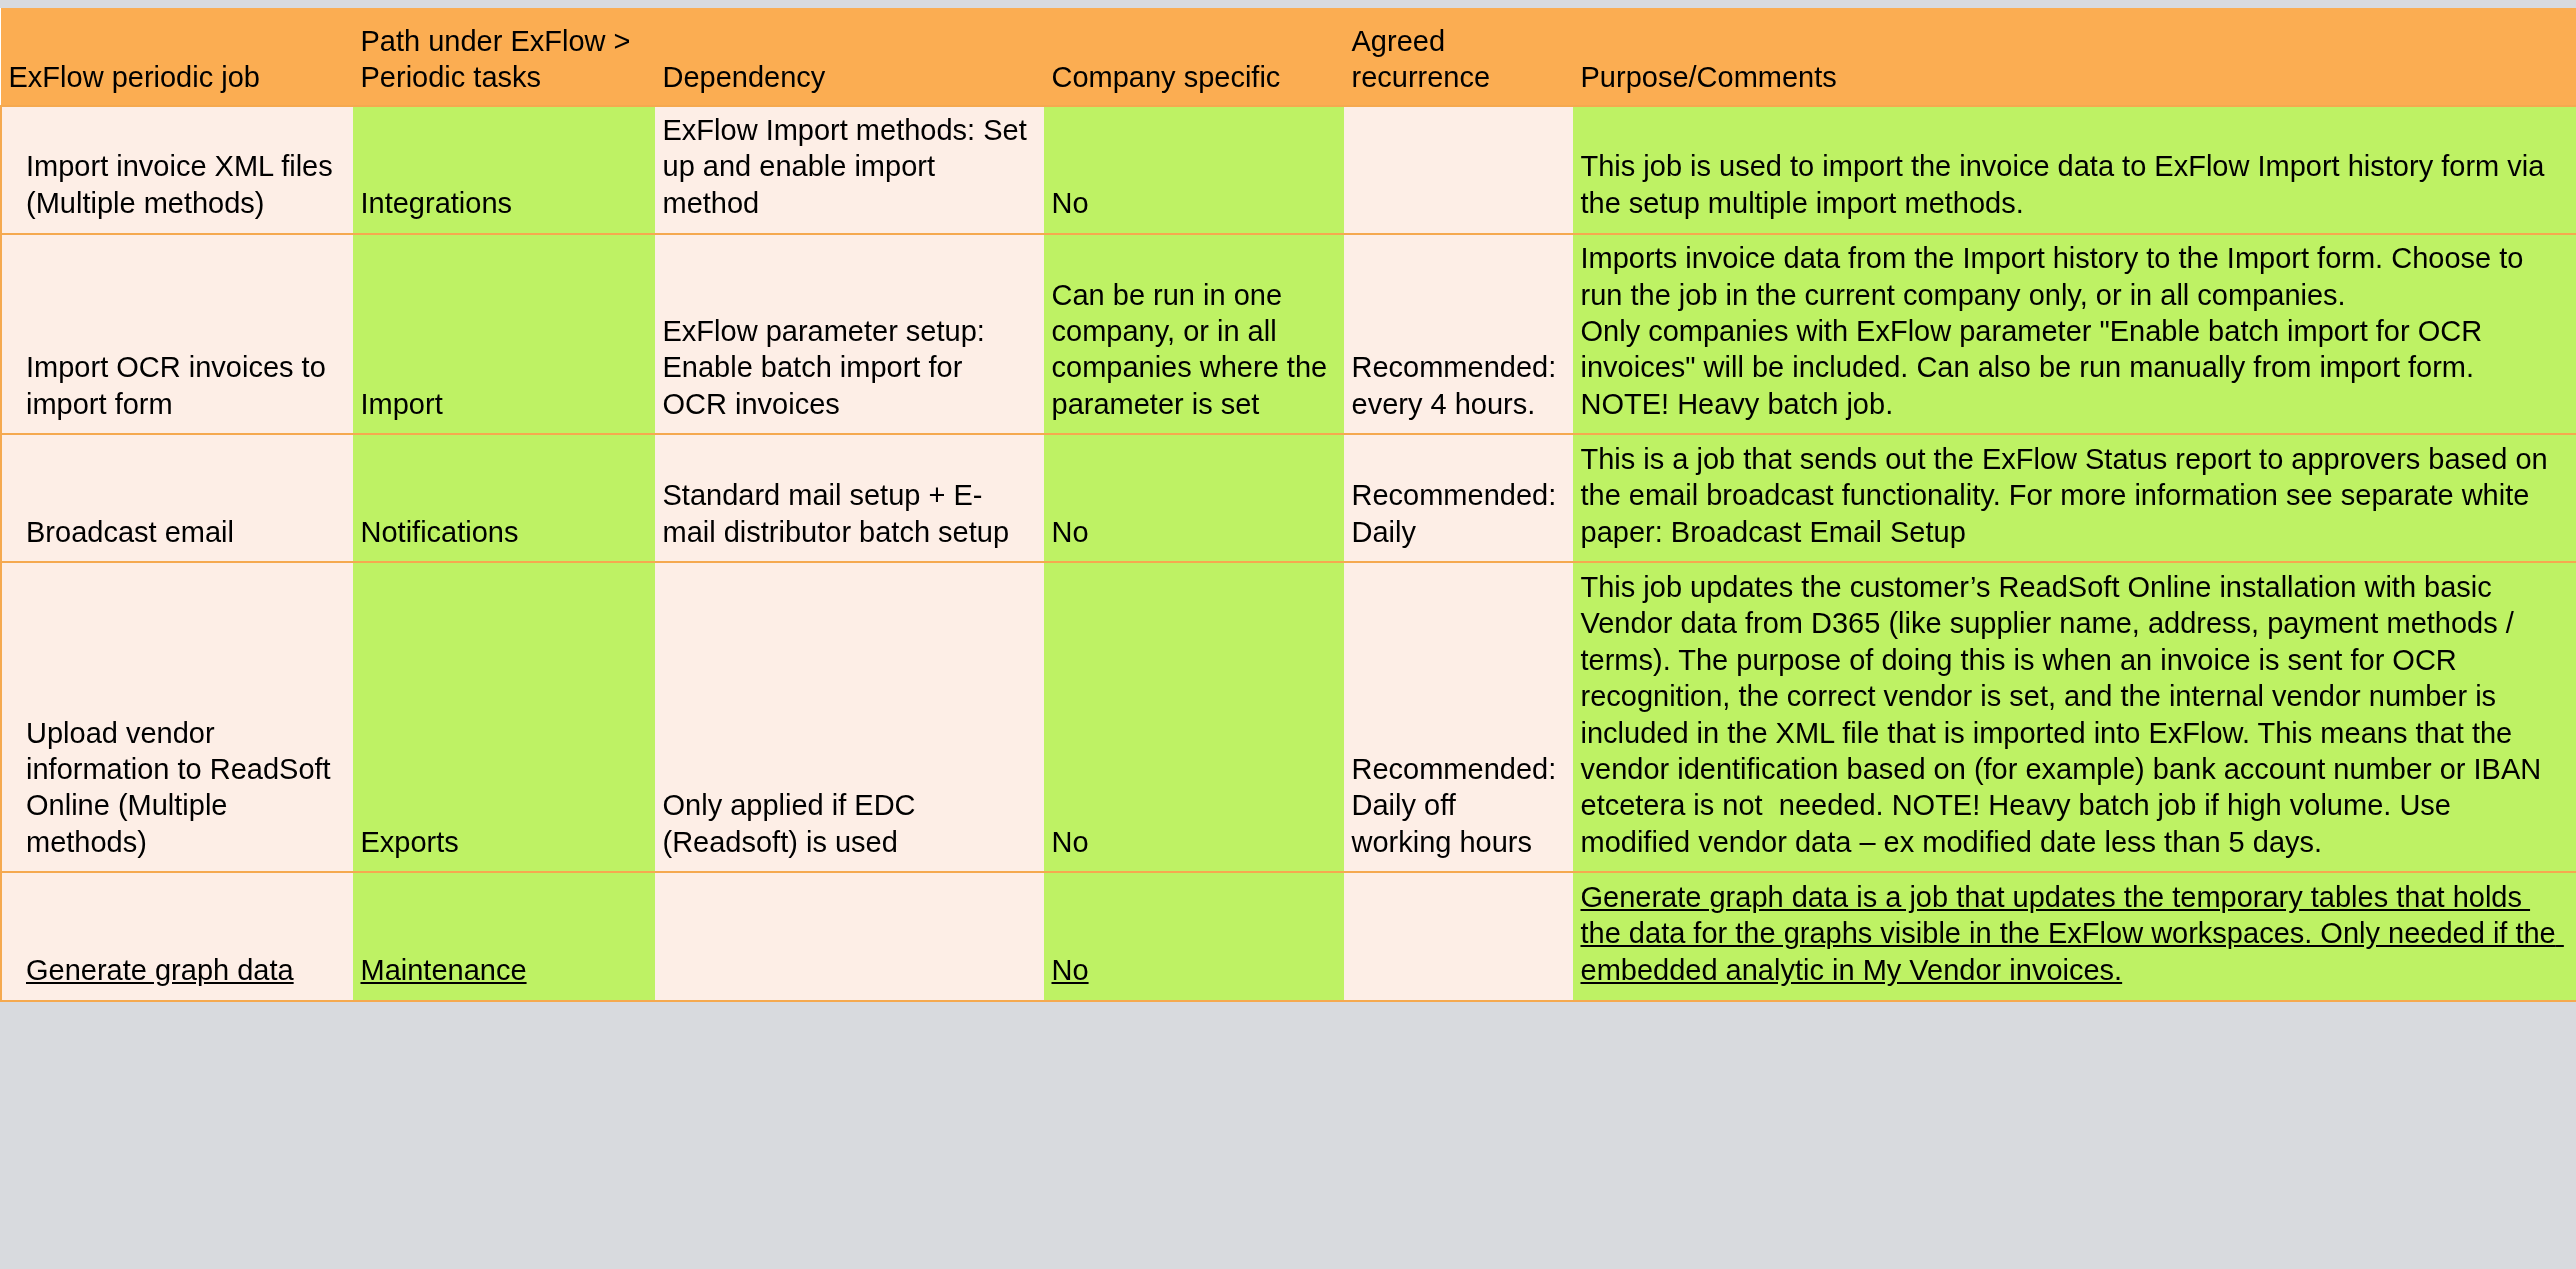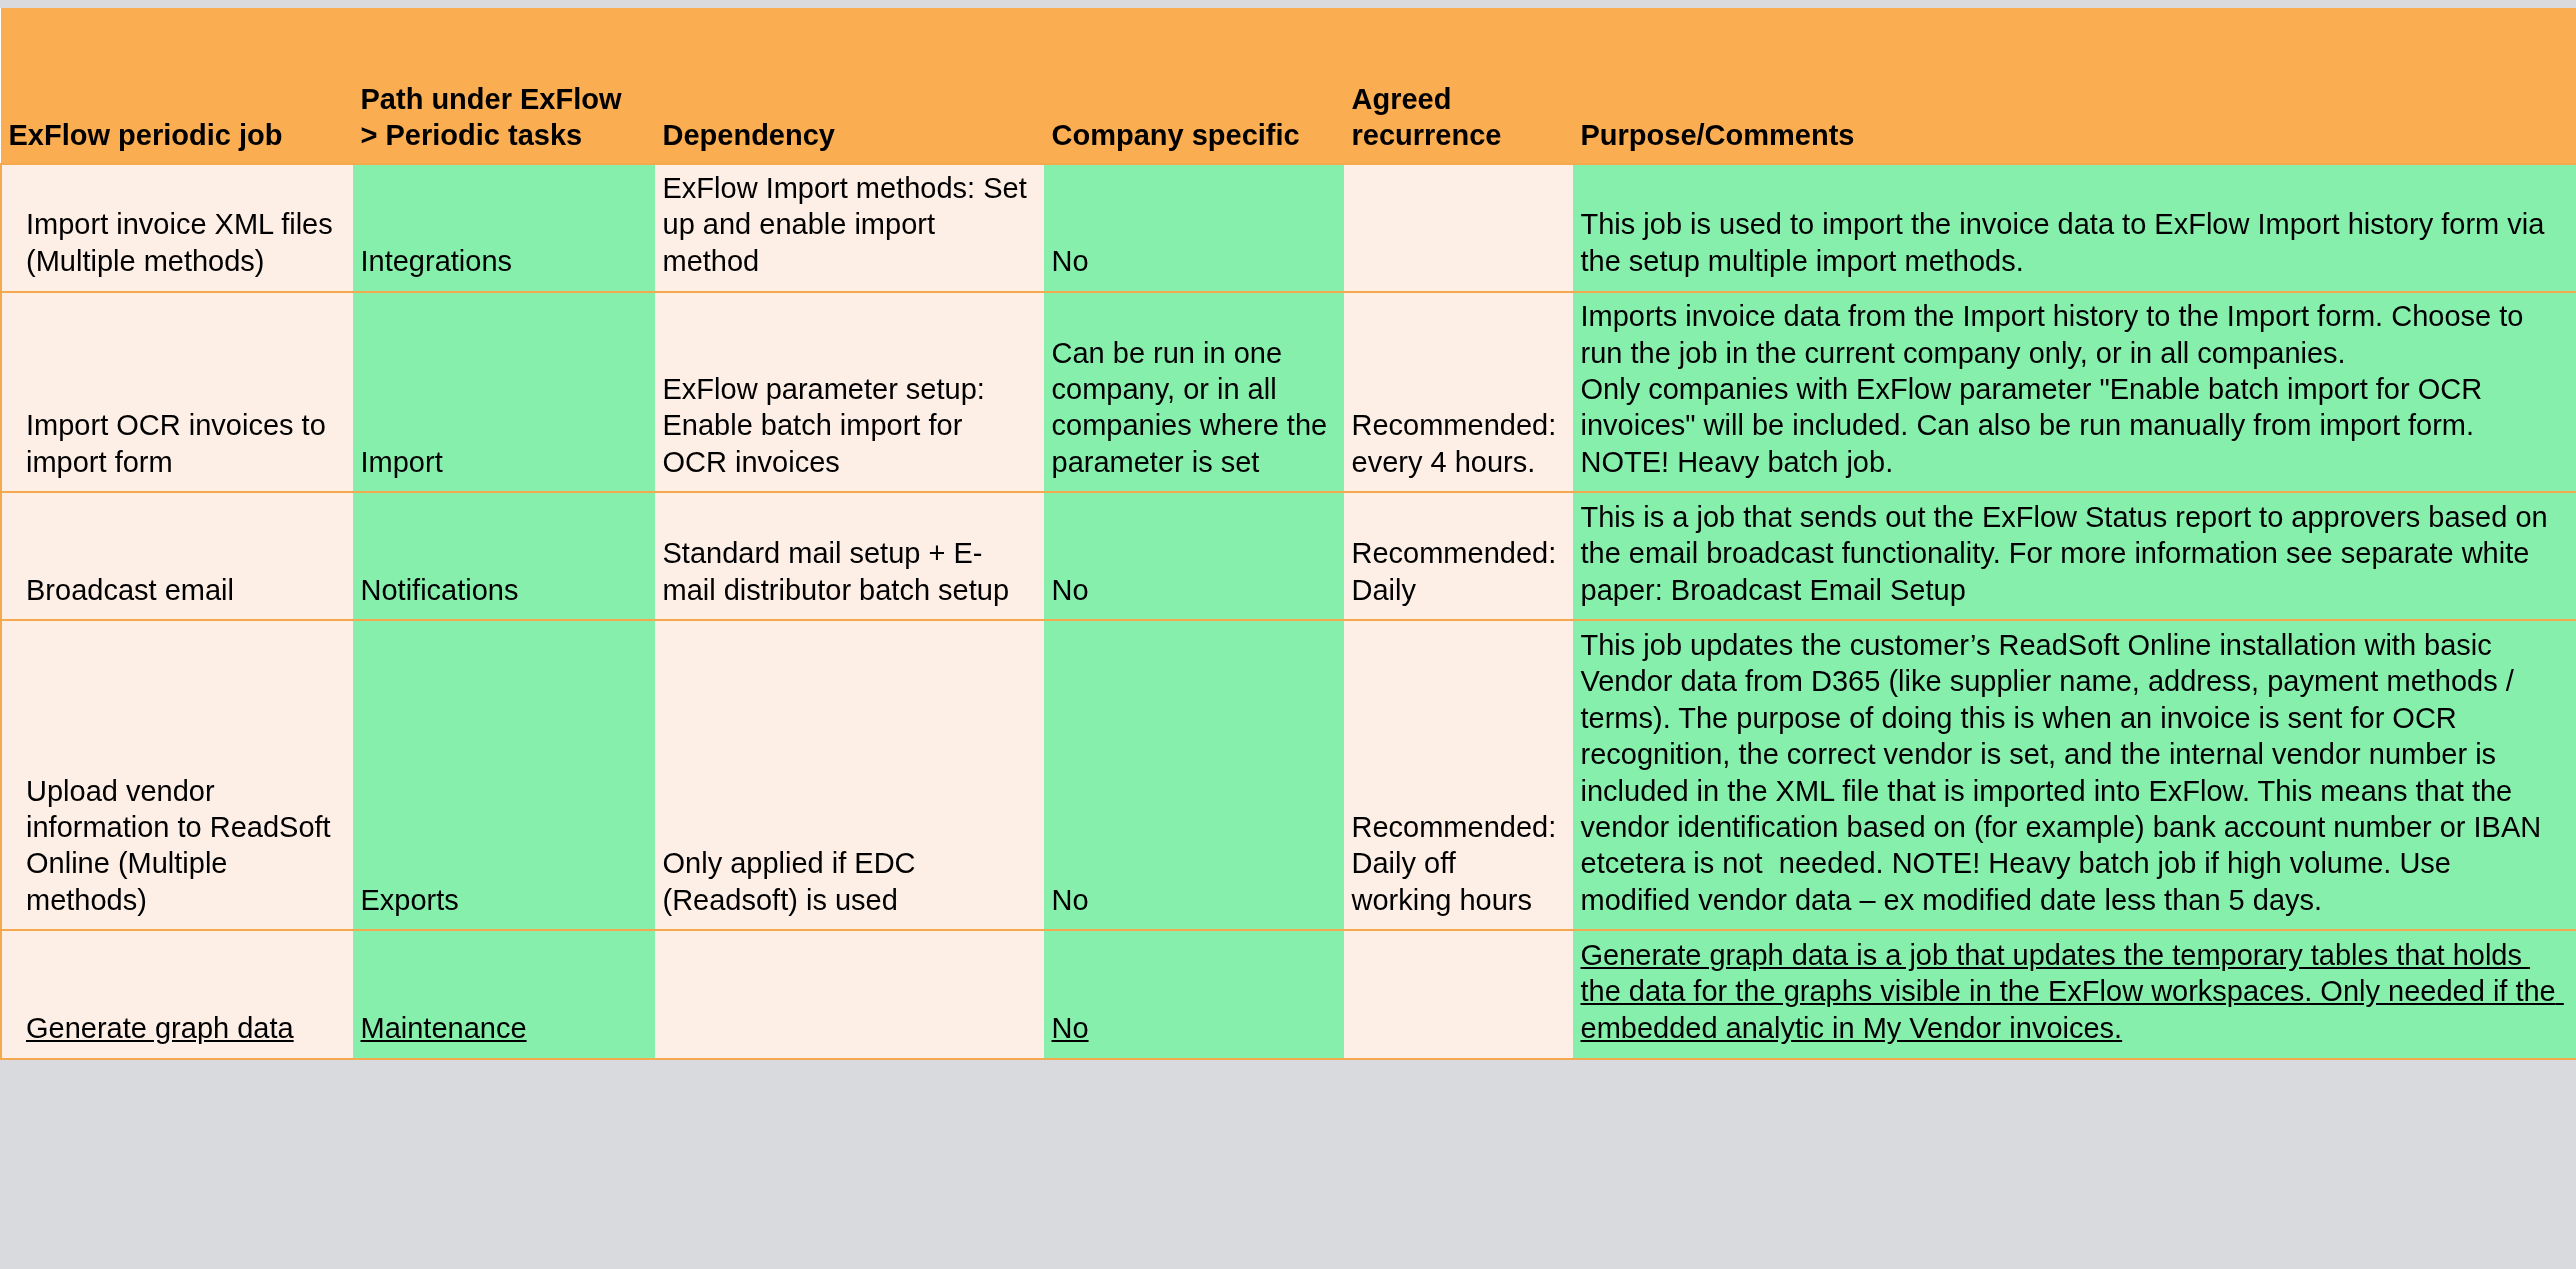--- a/index.html
+++ b/index.html
@@ -27,45 +27,45 @@
   col.c3 { width: 389px; }
   col.c4 { width: 300px; }
   col.c5 { width: 229px; }
   col.c6 { width: 1004px; }
 
   
   thead tr { background: #fbad52; }
   thead th {
     vertical-align: bottom;
     text-align: left;
-    font-weight: bold;
+    font-weight: normal;
     font-size: 29px;
     line-height: 1.22;
     color: #000000;
     padding: 5.6px 9.4px 9.4px 7.5px;
-    height: 156px;
+    height: 98px;
   }
 
   
   tbody td {
     vertical-align: bottom;
     text-align: left;
     font-size: 29px;
     line-height: 1.255;
     color: #000000;
     padding: 5.6px 9.4px 11.3px 7.5px;
     border-top: 2.8px solid #f5a94f;
     border-bottom: 0;
     margin-left: 44px;
   }
   tbody tr:last-child td { border-bottom: 2.8px solid #f5a94f; text-decoration: underline; }
 
   
   tbody td.tint { background: #fdeee6; }
-  tbody td.plain { background: #86efac; }
+  tbody td.plain { background: #bef264; }
 
   
   tbody td.first { border-left: 2.8px solid #f5a94f; padding-left: 24px; }
   tbody td.last  { border-right: 2.8px solid #f5a94f; }
 
   .cell-text { display: block; white-space: pre-wrap; }
   b { font-weight: normal; }
 </style>
 </head>
 <body>

